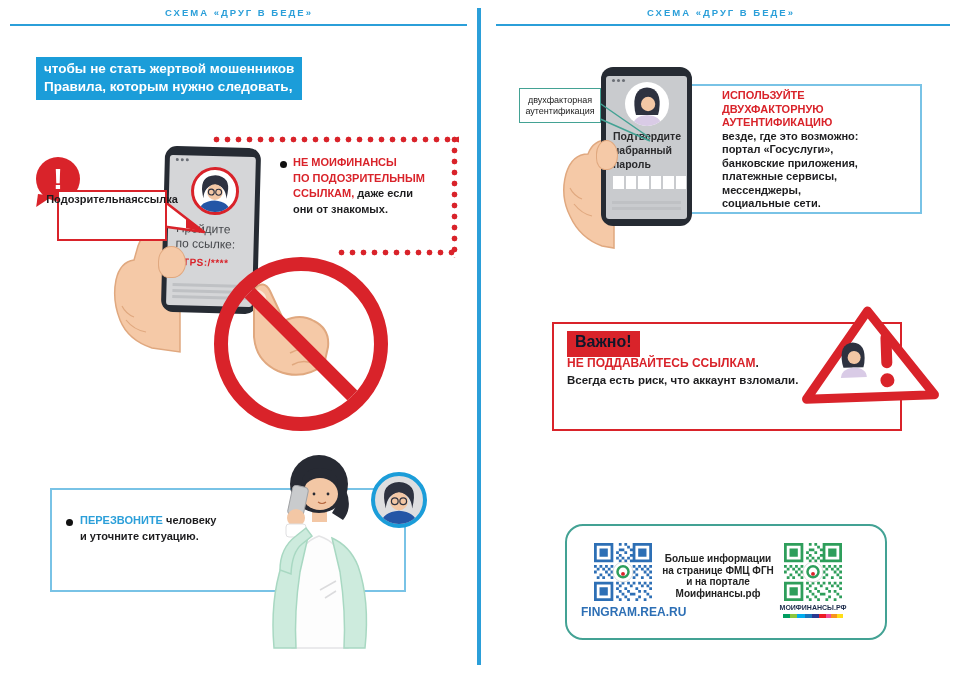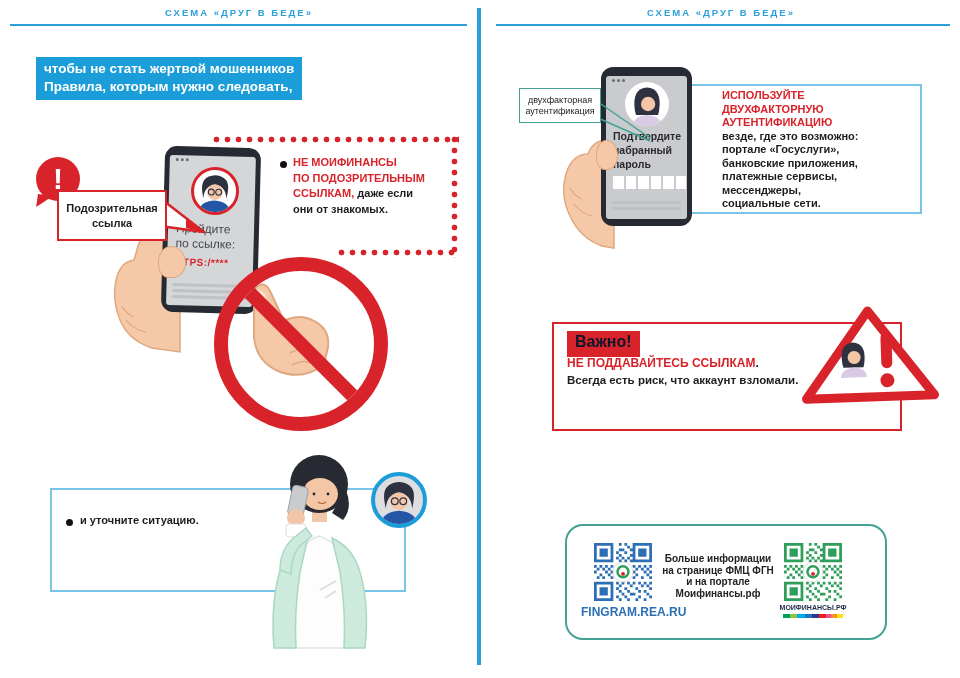--- a/index.html
+++ b/index.html
@@ -27,21 +27,21 @@
   .warn-text{position:absolute;font-size:11px;font-weight:bold;line-height:15.5px;color:#1d1d1f;}
   .red-t{color:var(--red);}
   .blue-t{color:var(--blue);}
 
   .excl{position:absolute;left:36px;top:157px;width:44px;height:44px;background:var(--red);
         border-radius:50%;color:#fff;font-weight:bold;font-size:30px;line-height:44px;text-align:center;}
   .excl::after{content:"";position:absolute;left:1px;bottom:-7px;width:0;height:0;
         border-left:15px solid var(--red);border-bottom:13px solid transparent;transform:rotate(8deg);}
   .susp-box{position:absolute;left:57px;top:190px;width:106px;height:47px;background:#fff;
         border:2.5px solid var(--red);font-size:11px;font-weight:bold;text-align:center;
-        line-height:15px;display:flex;flex-direction:column;justify-content:center;}
+        line-height:15px;display:flex;flex-direction:row;justify-content:center;}
 
   .phone{position:absolute;background:#262B33;border-radius:12px;}
   .screen{position:absolute;left:5px;right:5px;top:9px;bottom:7px;background:#D5D6D8;border-radius:3px;overflow:hidden;}
   .screen.darker{background:#C9CBCE;}
   .mdots{position:absolute;left:6px;top:3px;display:flex;gap:2px;}
   .mdots i{width:3px;height:3px;border-radius:50%;background:#6b6f76;}
   .avatar{position:absolute;border-radius:50%;background:#fff;overflow:hidden;}
   .avatar svg{position:absolute;left:0;top:0;width:100%;height:100%;}
   .ph-text{position:absolute;font-size:12px;color:#46484C;line-height:15px;}
   .ph-link{font-size:10px;font-weight:bold;color:var(--red);margin-top:3px;letter-spacing:.5px;}
@@ -200,20 +200,21 @@
       </g>
       <ellipse cx="32" cy="26" rx="5.5" ry="8" fill="#FBE8D8" transform="rotate(-35 32 26)"></ellipse>
       <path d="M62 82 q10 -6 20 -2 M64 94 q10 -6 20 -2" stroke="#E0A87F" stroke-width="1.5" fill="none"></path>
     </svg>
     <div class="slash"></div>
   </div>
 
   <div class="callbox"></div>
   <span class="bullet" style="left:66px;top:519px"></span>
   <div class="warn-text" style="left:80px;top:513px;width:170px">
+    <div><span class="blue-t">ПЕРЕЗВОНИТЕ</span><span> человеку</span></div>
     <div>и уточните ситуацию.</div>
   </div>
 
   <svg class="lineart" style="left:262px;top:450px" width="115" height="198" viewBox="0 0 115 198">
     <path d="M30 198 Q26 150 34 112 Q40 92 57 86 Q76 92 82 112 Q90 150 86 198 Z" fill="#FDFDFD" stroke="#E4E4E6" stroke-width="1.5"></path>
     <rect x="50" y="58" width="15" height="14" fill="#F3C7A5"></rect>
     <ellipse cx="57" cy="34" rx="29" ry="29" fill="#272A33"></ellipse>
     <path d="M84 40 q7 18 -3 30 l-11 -7 z" fill="#272A33"></path>
     <ellipse cx="58" cy="44" rx="18" ry="16" fill="#F3C7A5"></ellipse>
     <path d="M39 38 Q39 18 58 18 Q77 18 76 38 L71 30 Q65 24 55 26 Q44 28 43 37 Z" fill="#272A33"></path>
@@ -234,21 +235,21 @@
         <use href="#person-m"></use>
       </svg>
   </div>
 
   <div class="use2fa-box"></div>
   <div class="use2fa-text">
     <div class="red-t">ИСПОЛЬЗУЙТЕ</div>
     <div class="red-t">ДВУХФАКТОРНУЮ</div>
     <div class="red-t">АУТЕНТИФИКАЦИЮ</div>
     <div>везде, где это возможно:</div>
-    <div>портале «Госуслуги»,</div>
+    <div>портал «Госуслуги»,</div>
     <div>банковские приложения,</div>
     <div>платежные сервисы,</div>
     <div>мессенджеры,</div>
     <div>социальные сети.</div>
   </div>
 
   <svg class="lineart" style="left:552px;top:100px" width="62" height="150" viewBox="0 0 62 150">
     <path d="M60 40 Q42 38 36 54 Q20 54 14 74 Q8 96 18 116 Q28 138 50 146 L62 148 L62 52 Z" fill="#F5C9A7" stroke="#E0A87F" stroke-width="1.5"></path>
     <path d="M22 104 q8 10 18 12 M18 88 q4 8 12 11" stroke="#E0A87F" stroke-width="1.2" fill="none"></path>
   </svg>

